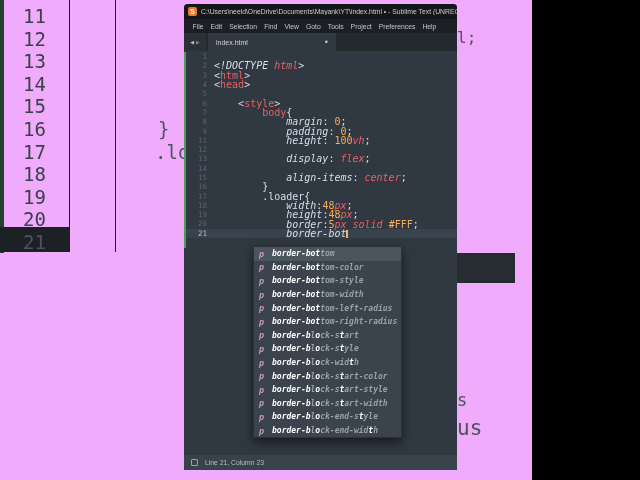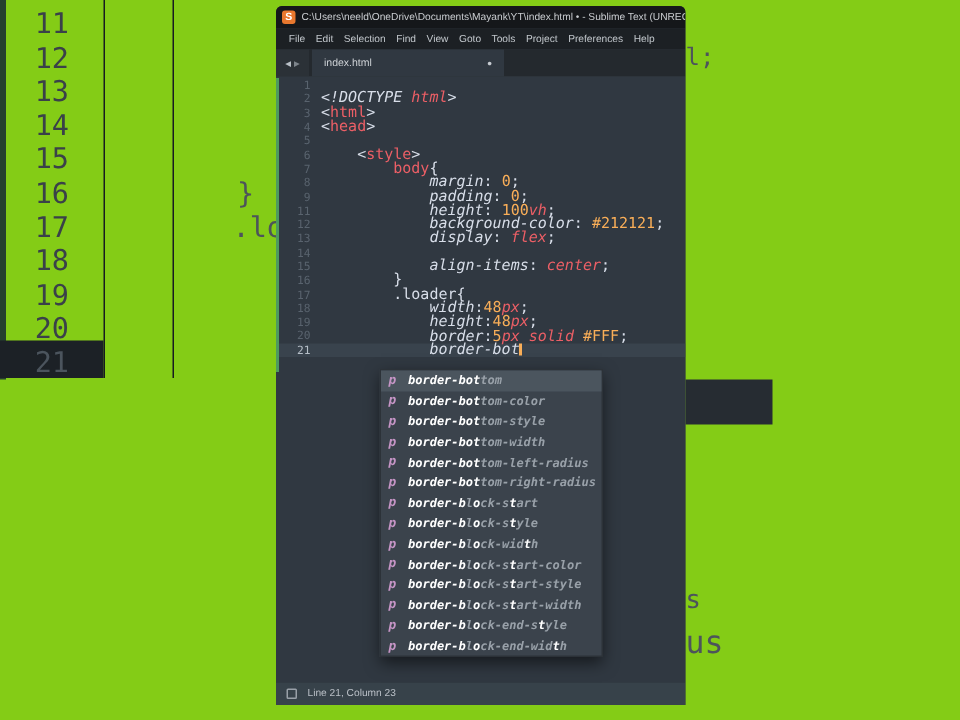--- a/index.html
+++ b/index.html
@@ -1,16 +1,16 @@
 <!DOCTYPE html>
 <html><head>
 <meta charset="utf-8">
 <style>
   html,body{margin:0;padding:0;background:#000;}
-  .stage{position:relative;width:640px;height:480px;background:#84cc16;overflow:hidden;
+  .stage{position:relative;width:532px;height:480px;background:#f0abfc;overflow:hidden;
          font-family:"Liberation Sans",sans-serif;}
 
   
   .bg{position:absolute;inset:0;}
   .bg-green-strip{position:absolute;left:0;top:0;width:4px;height:253px;background:#25412e;}
   .bg-guide{position:absolute;top:0;width:1px;height:252px;background:#171c20;}
   .bg-line-highlight{position:absolute;left:0;top:227px;width:69px;height:25px;background:#1c2126;}
   .bg-gutter{position:absolute;left:0;top:5px;width:46px;text-align:right;}
   .bg-num{height:22.6px;line-height:22.6px;font-size:19px;color:#3a4149;
           font-family:"DejaVu Sans Mono",monospace;}
@@ -172,21 +172,20 @@
           <div class="code-line">
             <span class="gutter-num">9</span>
             <span class="code-text"><span class="tok-w">            </span><span class="tok-wi">padding</span><span class="tok-w">: </span><span class="tok-o">0</span><span class="tok-w">;</span></span>
           </div>
           <div class="code-line">
             <span class="gutter-num">11</span>
             <span class="code-text"><span class="tok-w">            </span><span class="tok-wi">height</span><span class="tok-w">: </span><span class="tok-o">100</span><span class="tok-ri">vh</span><span class="tok-w">;</span></span>
           </div>
           <div class="code-line">
             <span class="gutter-num">12</span>
-            <span class="code-text"><span class="tok-w">            </span><span class="tok-wi">background-color</span><span class="tok-w">: </span><span class="tok-o">#212121</span><span class="tok-w">;</span></span>
           </div>
           <div class="code-line">
             <span class="gutter-num">13</span>
             <span class="code-text"><span class="tok-w">            </span><span class="tok-wi">display</span><span class="tok-w">: </span><span class="tok-ri">flex</span><span class="tok-w">;</span></span>
           </div>
           <div class="code-line">
             <span class="gutter-num">14</span>
           </div>
           <div class="code-line">
             <span class="gutter-num">15</span>

